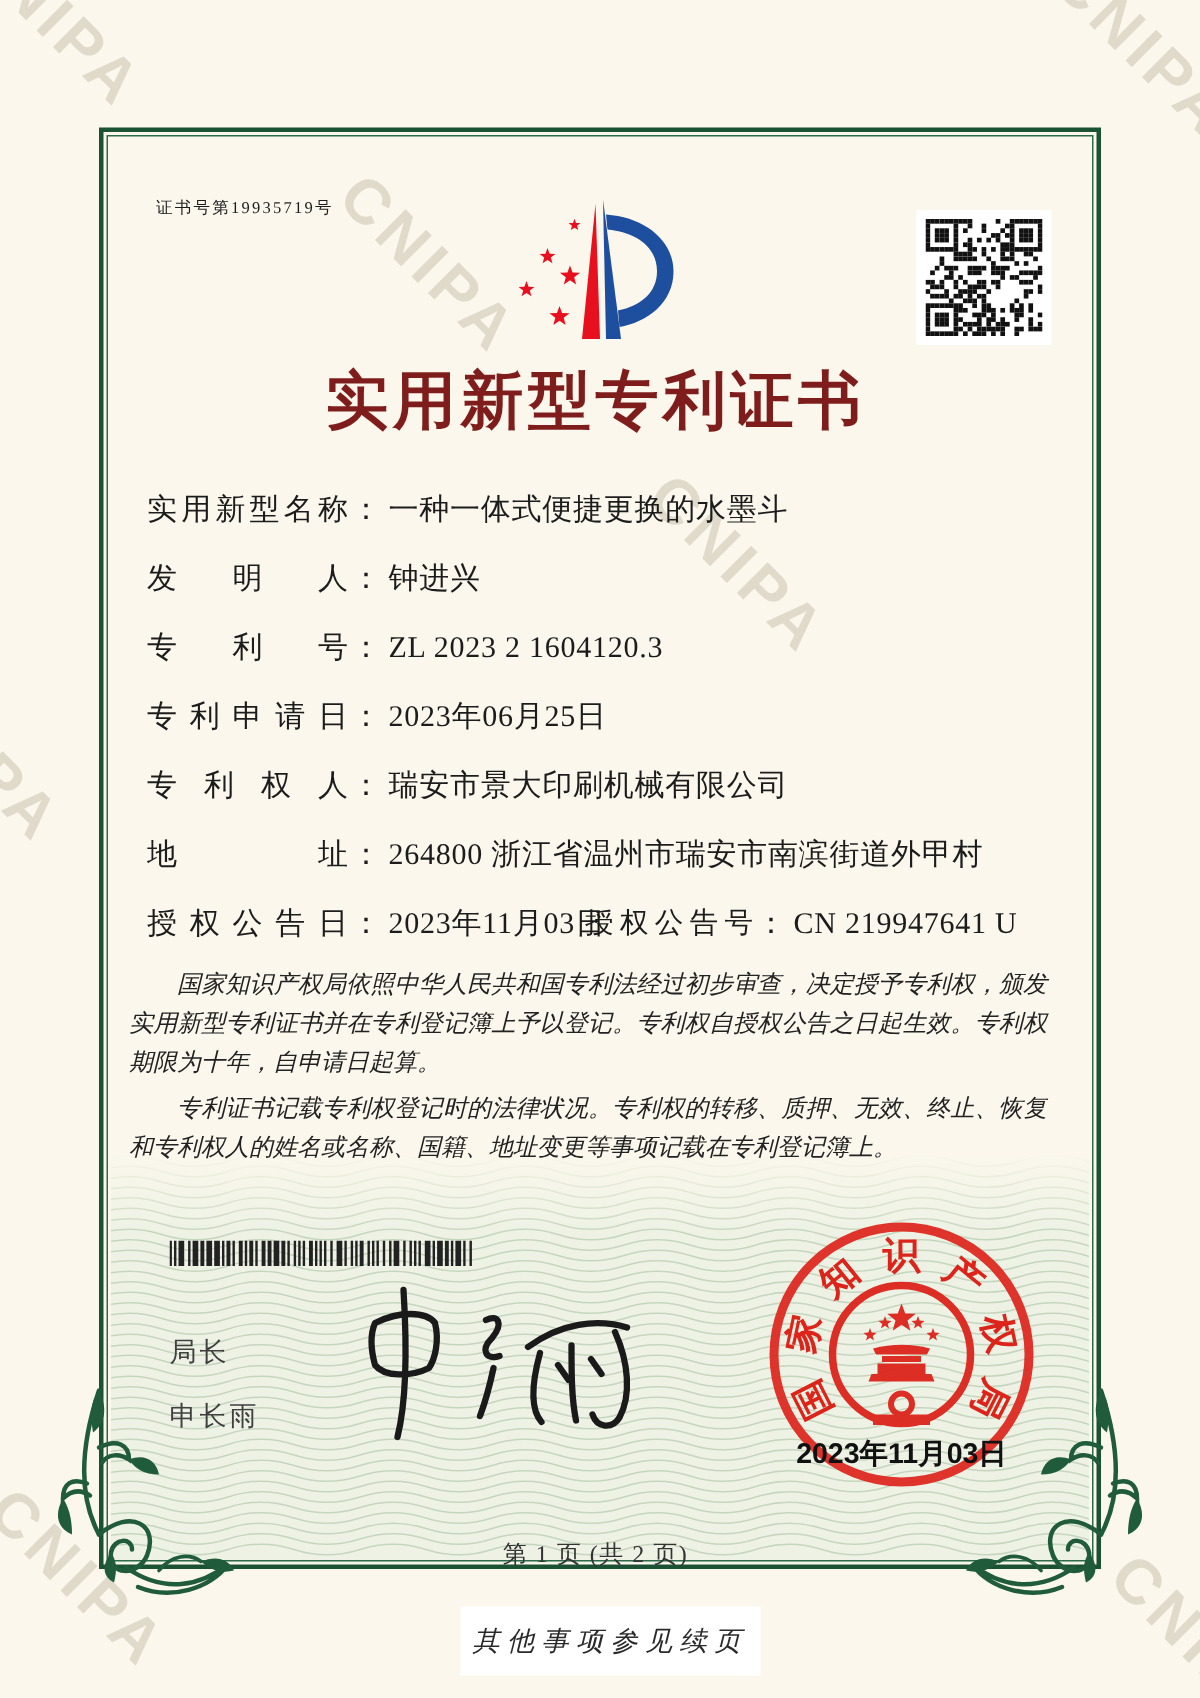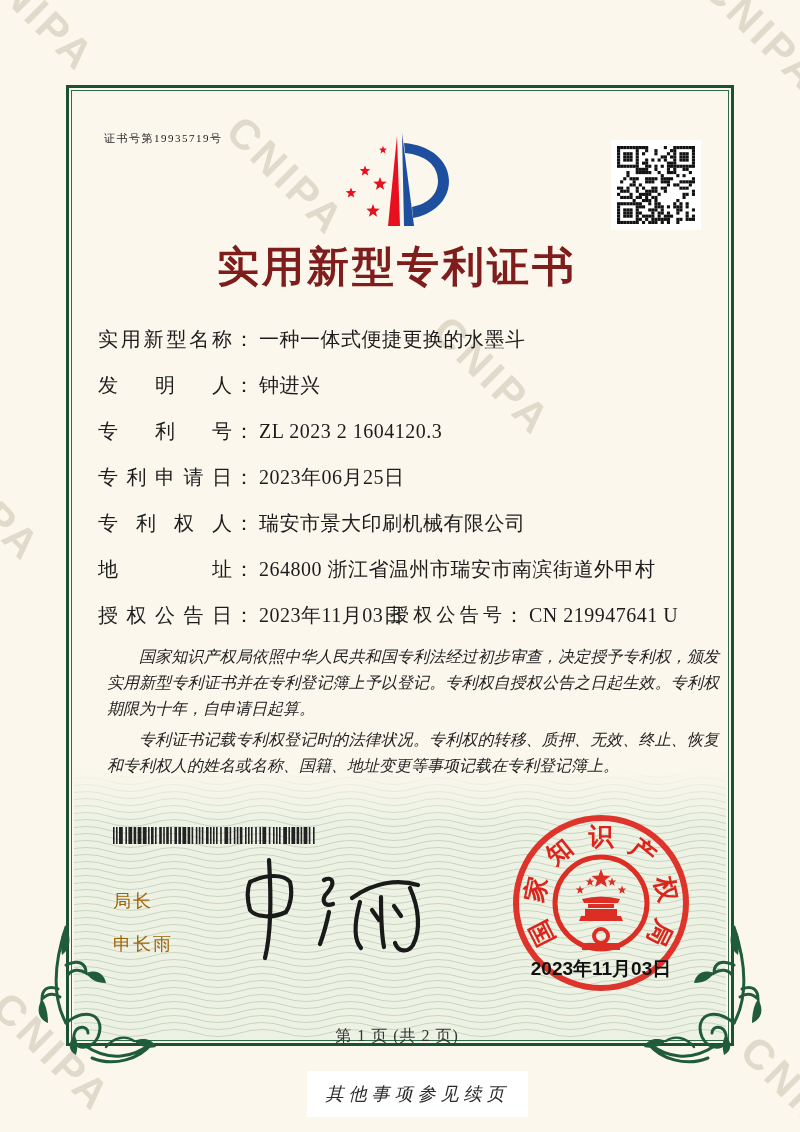--- a/index.html
+++ b/index.html
@@ -30,32 +30,32 @@
   .fields{position:absolute;left:98px;top:326px;width:600px;}
   .frow{position:relative;height:46px;font-size:20px;}
   .flabel{display:inline-block;width:134px;text-align:justify;text-align-last:justify;
           text-justify:inter-character;vertical-align:top;}
   .fcolon{display:inline-block;margin:0 5px 0 2px;}
   .fvalue{letter-spacing:.5px;}
   .pair2{position:absolute;left:292px;top:0;}
   .pair2 .flabel{width:112px;font-size:19px;}
   
   .body-text{position:absolute;left:86px;top:644px;width:612px;font-size:16px;line-height:26px;
-             font-style:italic;color:#222;text-align:justify;margin-left:21px;}
+             font-style:italic;color:#222;text-align:justify;}
   .body-text p{margin:0 0 5px 0;text-indent:2em;}
   
   .barcode{position:absolute;left:113px;top:827px;}
   .officer{position:absolute;left:113px;top:889px;font-family:"Liberation Sans","DejaVu Sans",sans-serif;
-           font-size:18px;color:#a16207;}
+           font-size:18px;color:#404040;}
   .officer div{margin-bottom:19px;letter-spacing:2px;}
   .signature{position:absolute;left:232px;top:852px;}
   .seal{position:absolute;left:505px;top:807px;}
   .pagination{position:absolute;left:66px;top:1026px;width:662px;text-align:center;
               font-size:16px;letter-spacing:1px;color:#333;}
-  .note-box{position:absolute;left:307px;top:1071px;width:221px;height:46px;background:#ffffff;
+  .note-box{position:absolute;left:307px;top:1071px;width:200px;height:46px;background:#ffffff;
             display:flex;align-items:center;justify-content:center;}
   .note-box span{font-size:18px;font-style:italic;letter-spacing:5px;color:#2a2a2a;}
   .ornament{position:absolute;}
   .ornament.right{transform:scaleX(-1);}
 </style>
 </head>
 <body>
 
 <div class="page">
 

